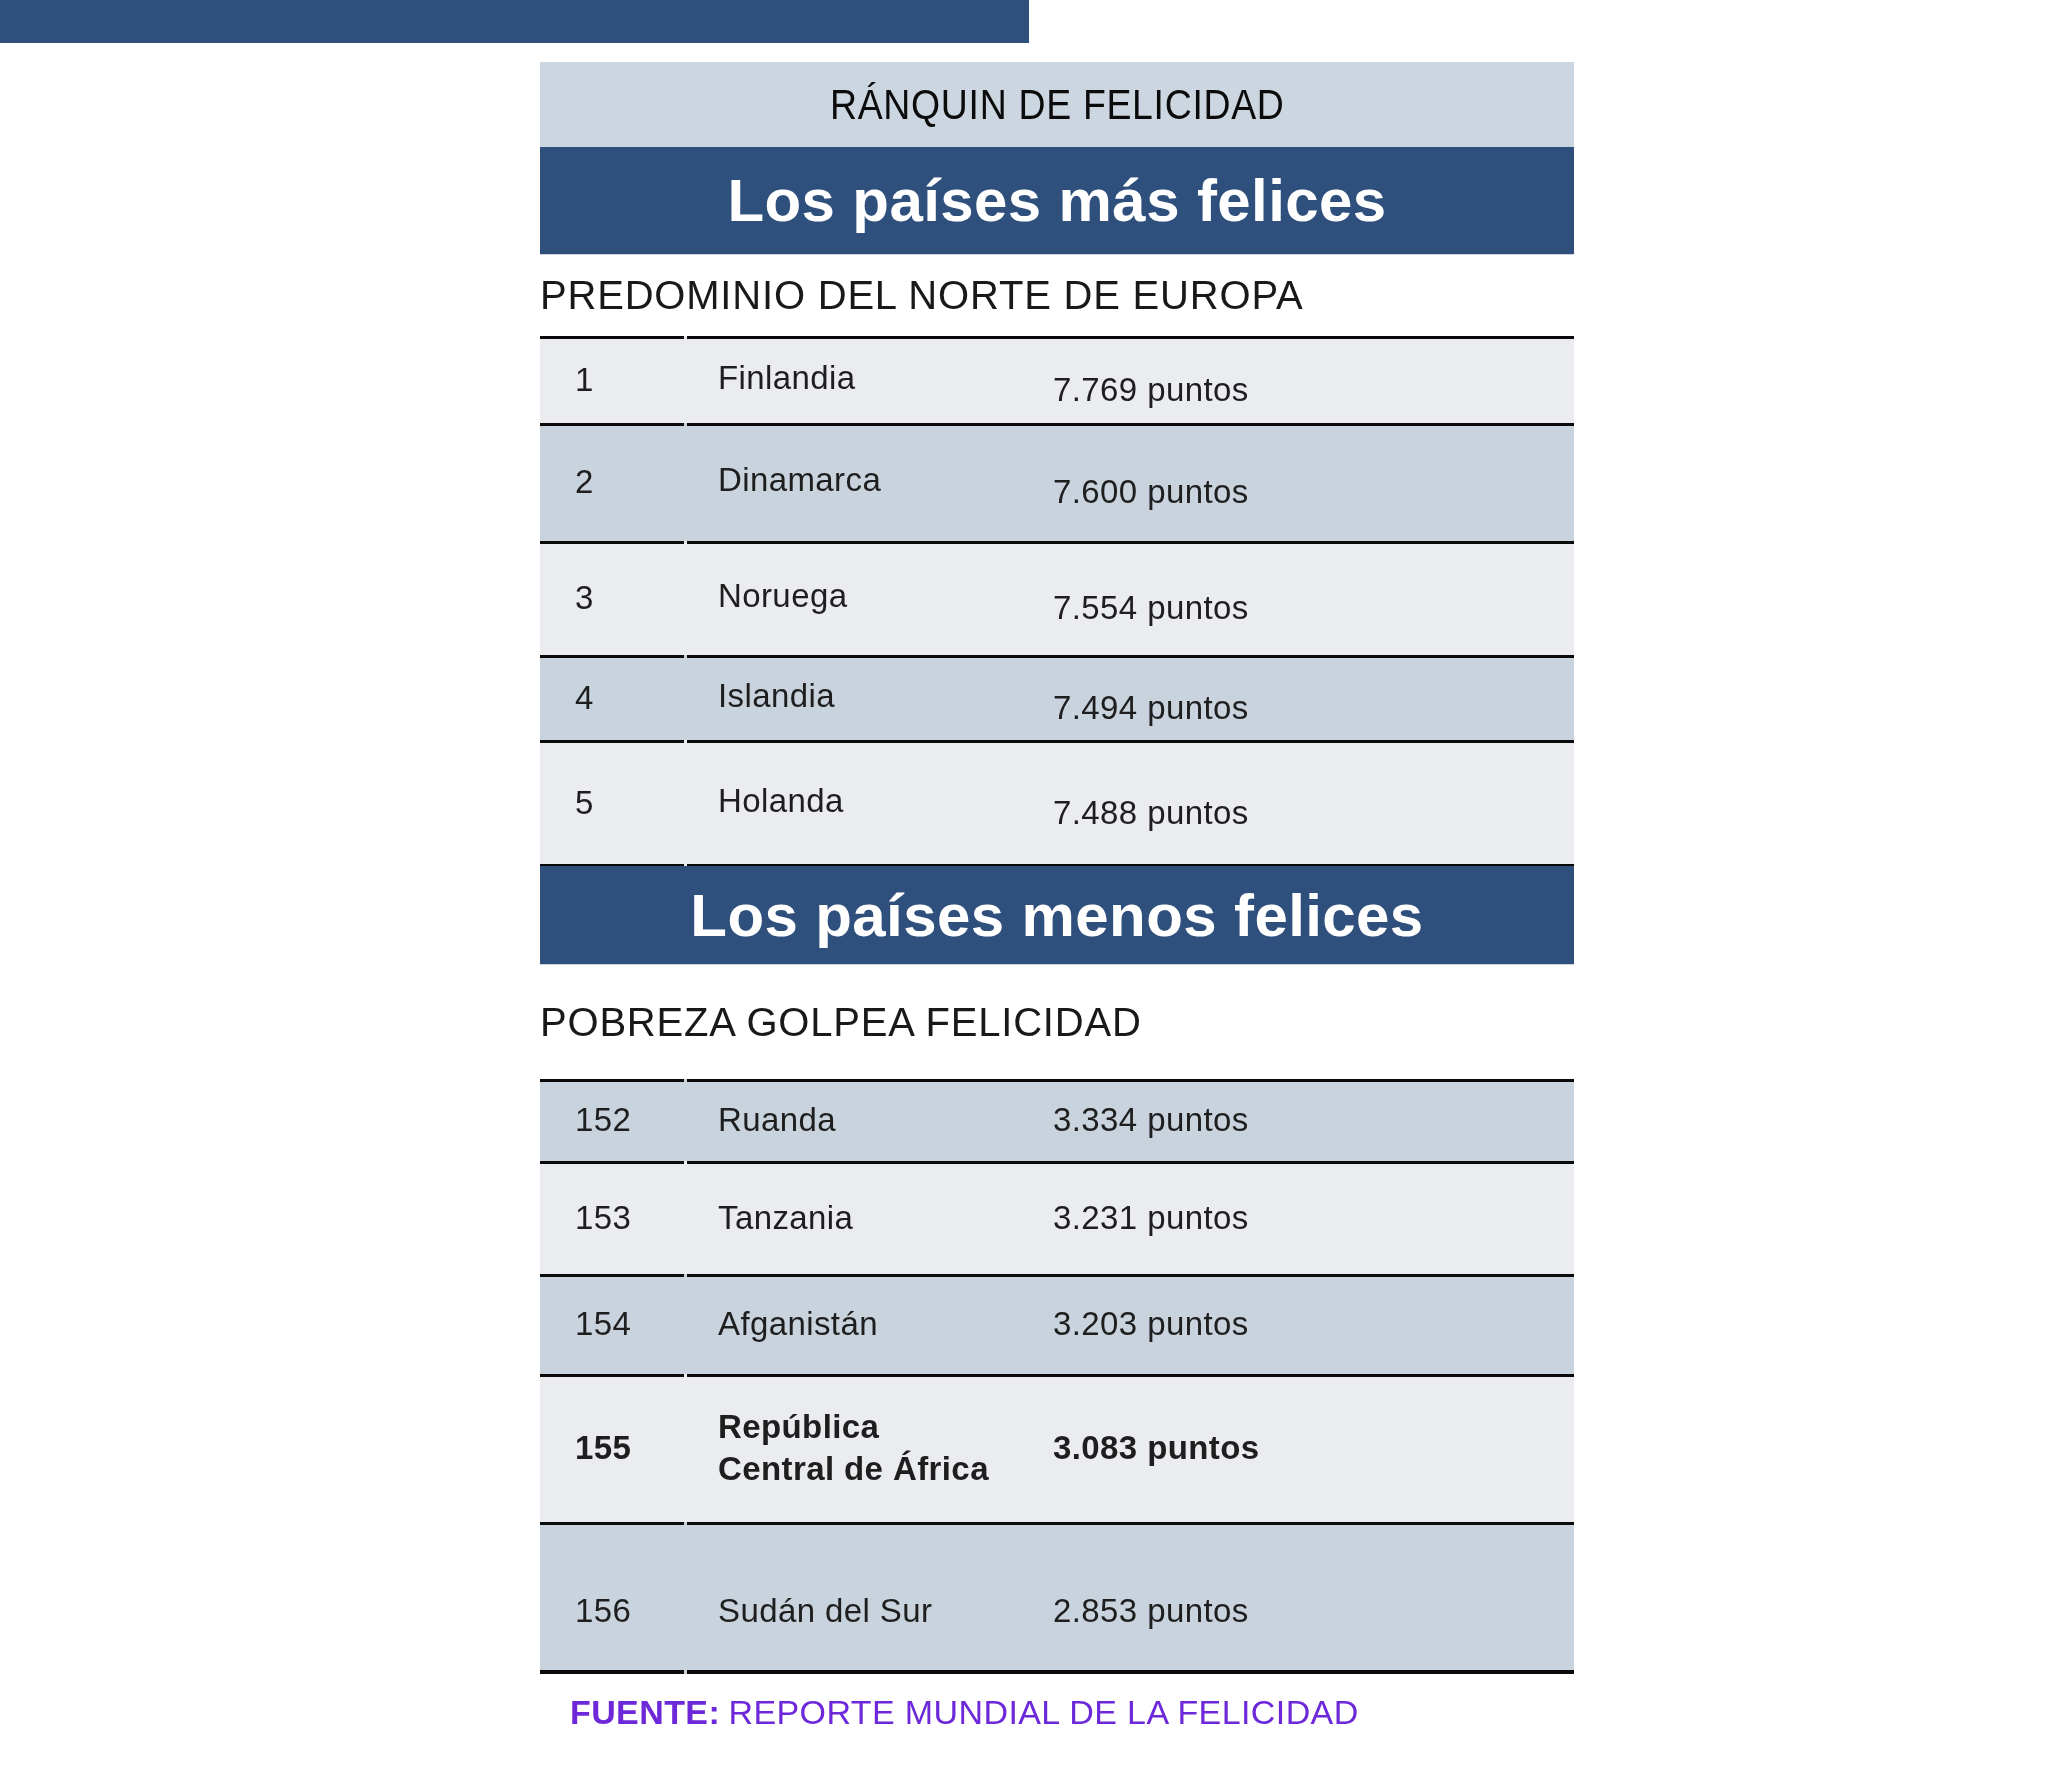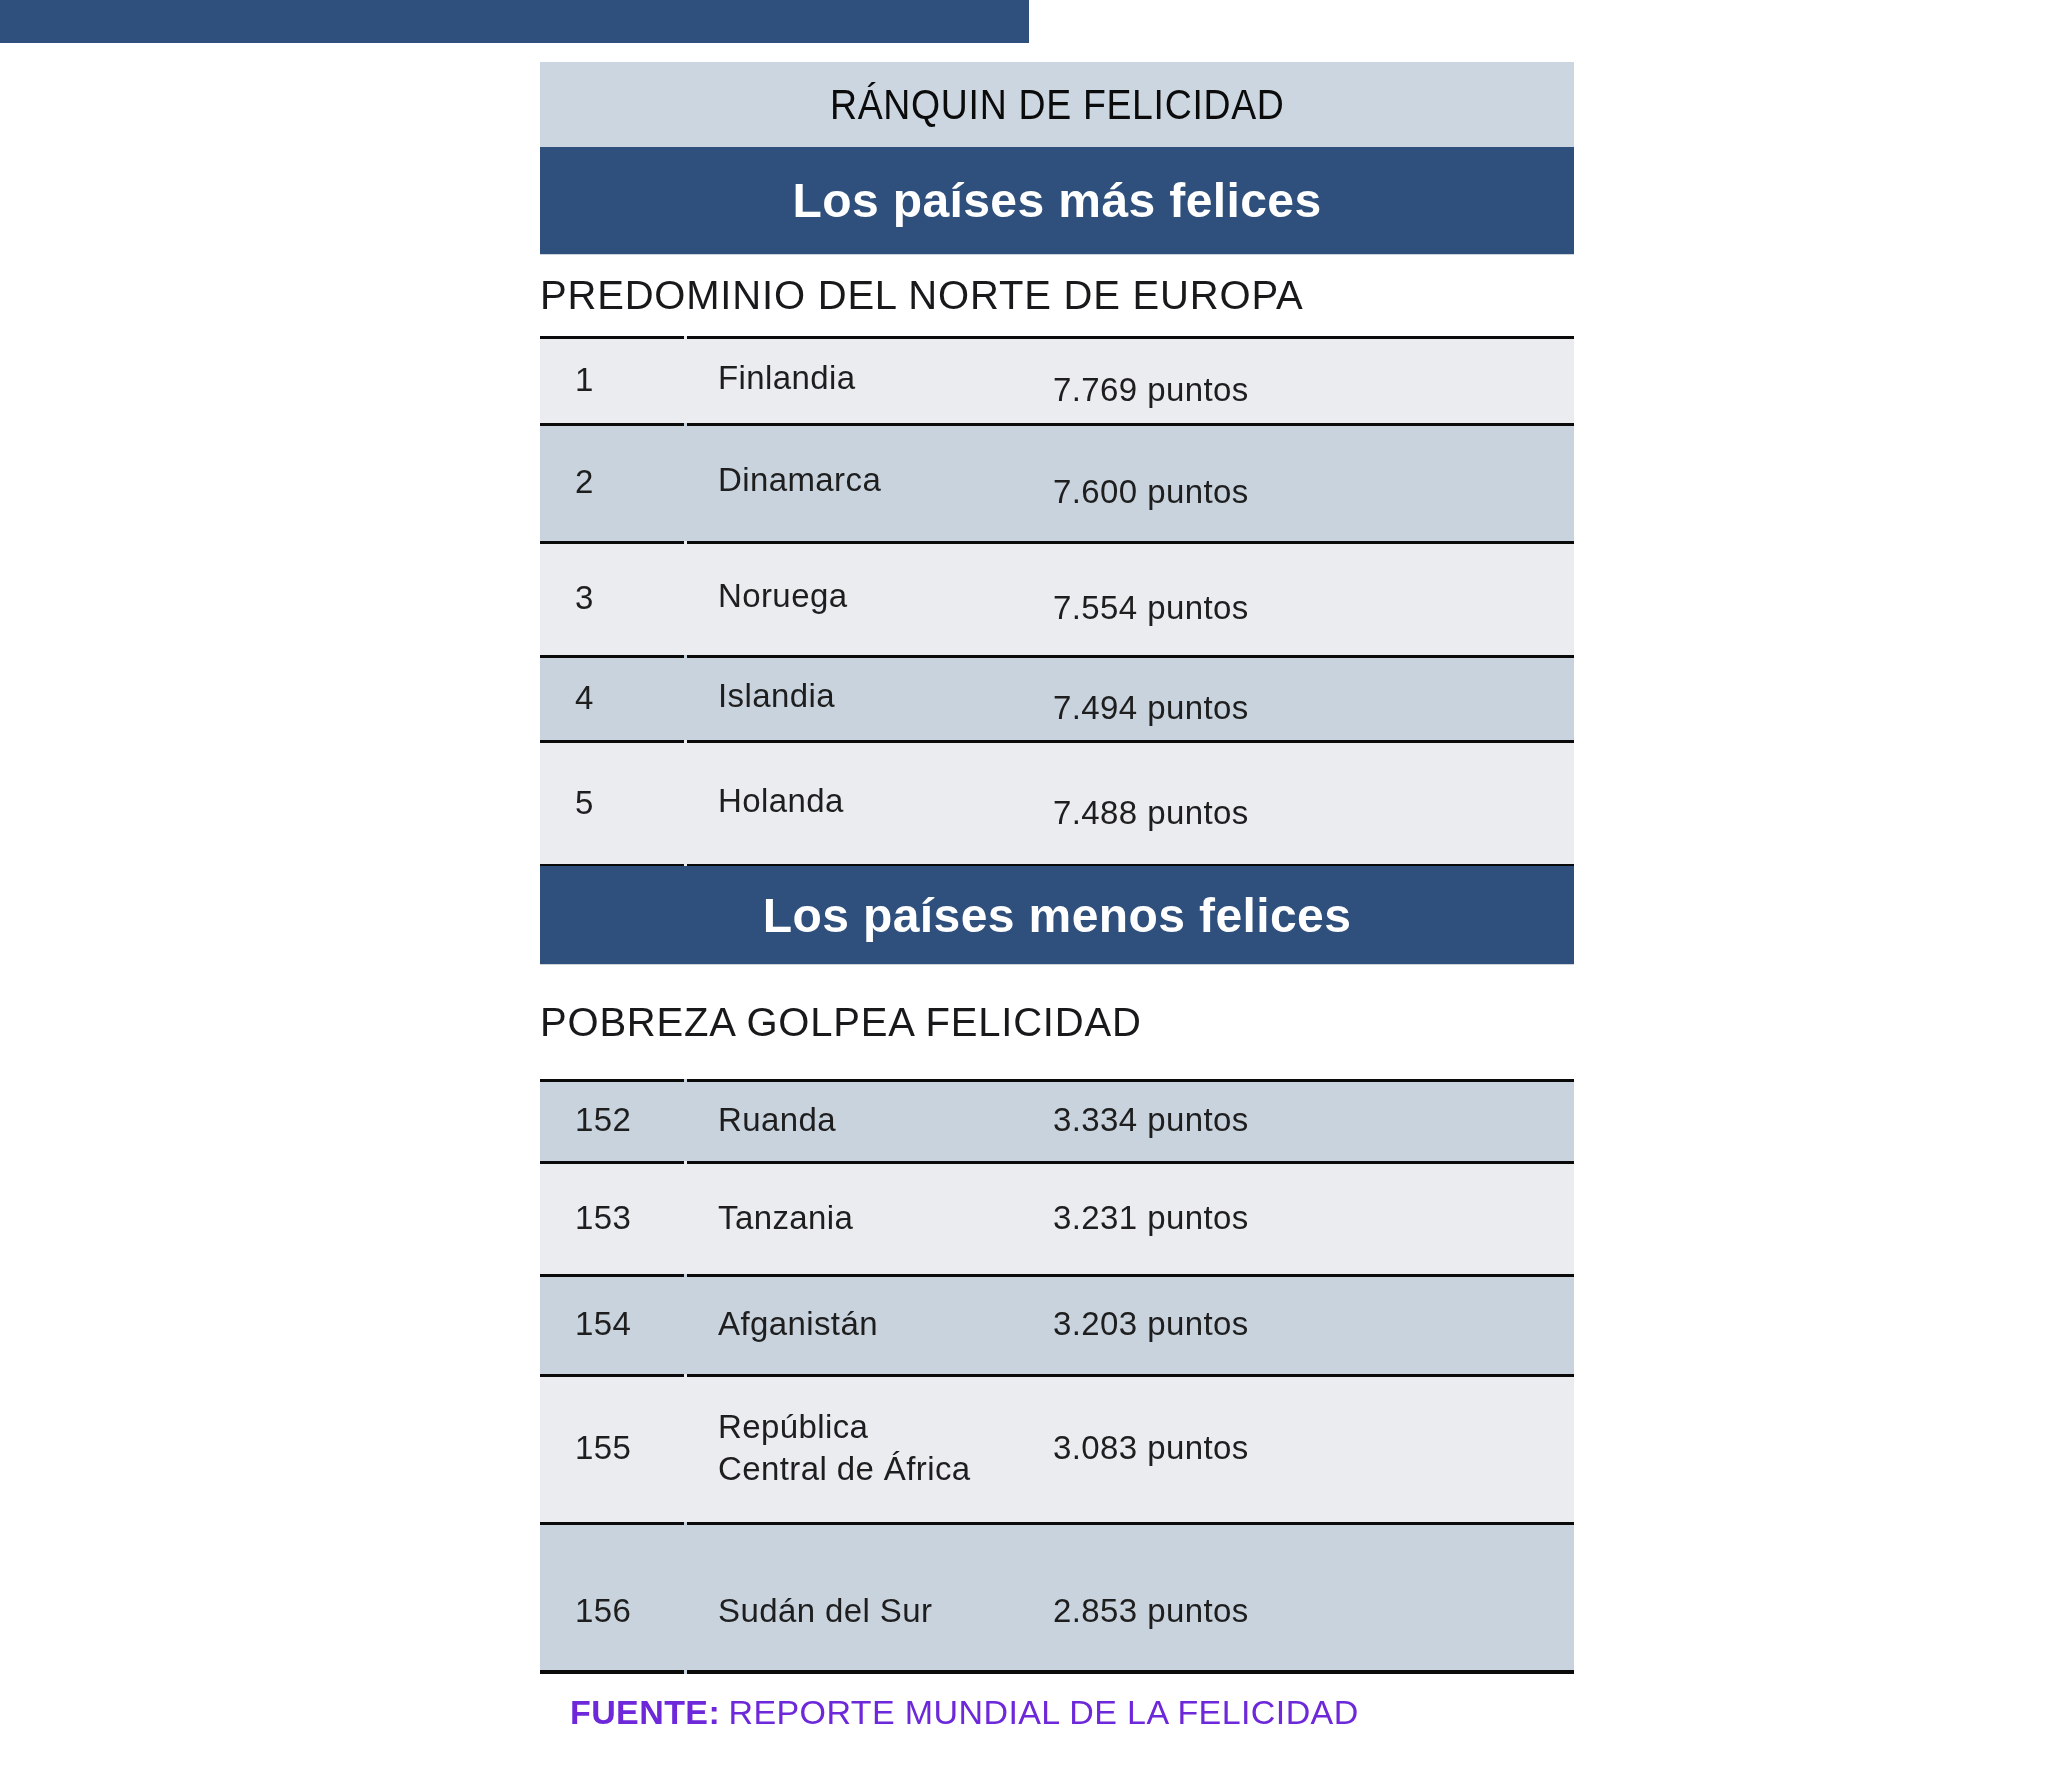--- a/index.html
+++ b/index.html
@@ -27,21 +27,21 @@
     font-size:43px;color:#0B0B0B;letter-spacing:0.8px;white-space:nowrap;
     display:inline-block;transform:scaleX(0.87);transform-origin:center;
   }
   .band{
     box-sizing:border-box;background:var(--accent-blue);
     display:flex;align-items:center;justify-content:center;
     border-bottom:1.2px solid #CDD2D9;
   }
   .band.b1{height:108px;}
   .band.b2{height:99px;}
-  .band-title{color:var(--band-text);font-weight:700;font-size:48px;letter-spacing:0.4px;white-space:nowrap;}
+  .band-title{color:var(--band-text);font-weight:700;font-size:60px;letter-spacing:0.4px;white-space:nowrap;}
 
   .subtitle{display:flex;align-items:center;justify-content:flex-start;background:#fff;}
   .subtitle.s1{height:81px;}
   .subtitle.s2{height:114px;}
   .subtitle-text{font-size:40px;color:#19191B;letter-spacing:0.8px;white-space:nowrap;}
 
   .rtable{position:relative;}
   .rtable::before,.rtable::after{
     content:"";position:absolute;left:0;right:0;z-index:3;
     background:linear-gradient(to right,var(--divider) 0,var(--divider) 144px,transparent 144px,transparent 147px,var(--divider) 147px);
@@ -60,21 +60,21 @@
 
   .t1 .row:nth-child(1){height:87px;}
   .t1 .row:nth-child(2){height:118px;}
   .t1 .row:nth-child(3){height:114px;}
   .t1 .row:nth-child(4){height:85px;}
   .t1 .row:nth-child(5){height:126px;}
 
   .t2 .row:nth-child(1){height:82px;}
   .t2 .row:nth-child(2){height:113px;align-items:center;}
   .t2 .row:nth-child(3){height:100px;}
-  .t2 .row:nth-child(4){height:148px;}
+  .t2 .row:nth-child(4){height:148px;font-weight:bold;}
   .t2 .row:nth-child(5){height:152px;align-items:center;padding-top:26px;}
 
   .cell{box-sizing:border-box;}
   .cell.rank{width:145px;padding-left:35px;}
   .cell.country{width:335px;padding-left:33px;white-space:pre-line;line-height:1.26;}
   .cell.points{flex:1;padding-left:33px;}
   .t1 .cell.points{transform:translateY(10px);}
   .t1 .cell.country{transform:translateY(-2.5px);}
 
   .footer{margin-top:19px;padding-left:30px;font-size:34px;letter-spacing:0.4px;color:#6d28d9;}

